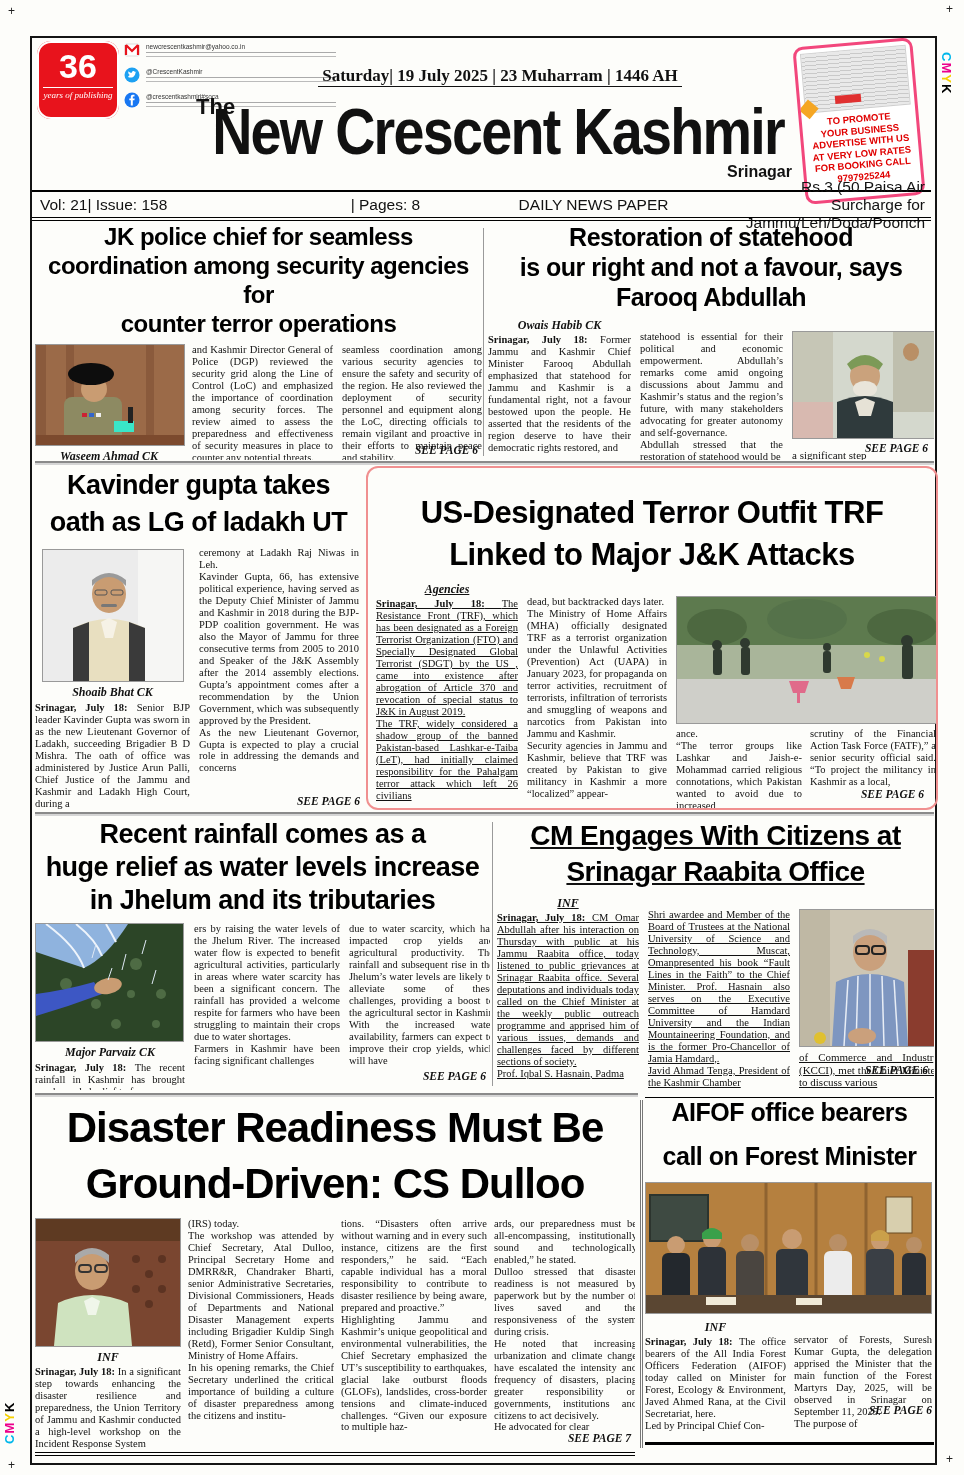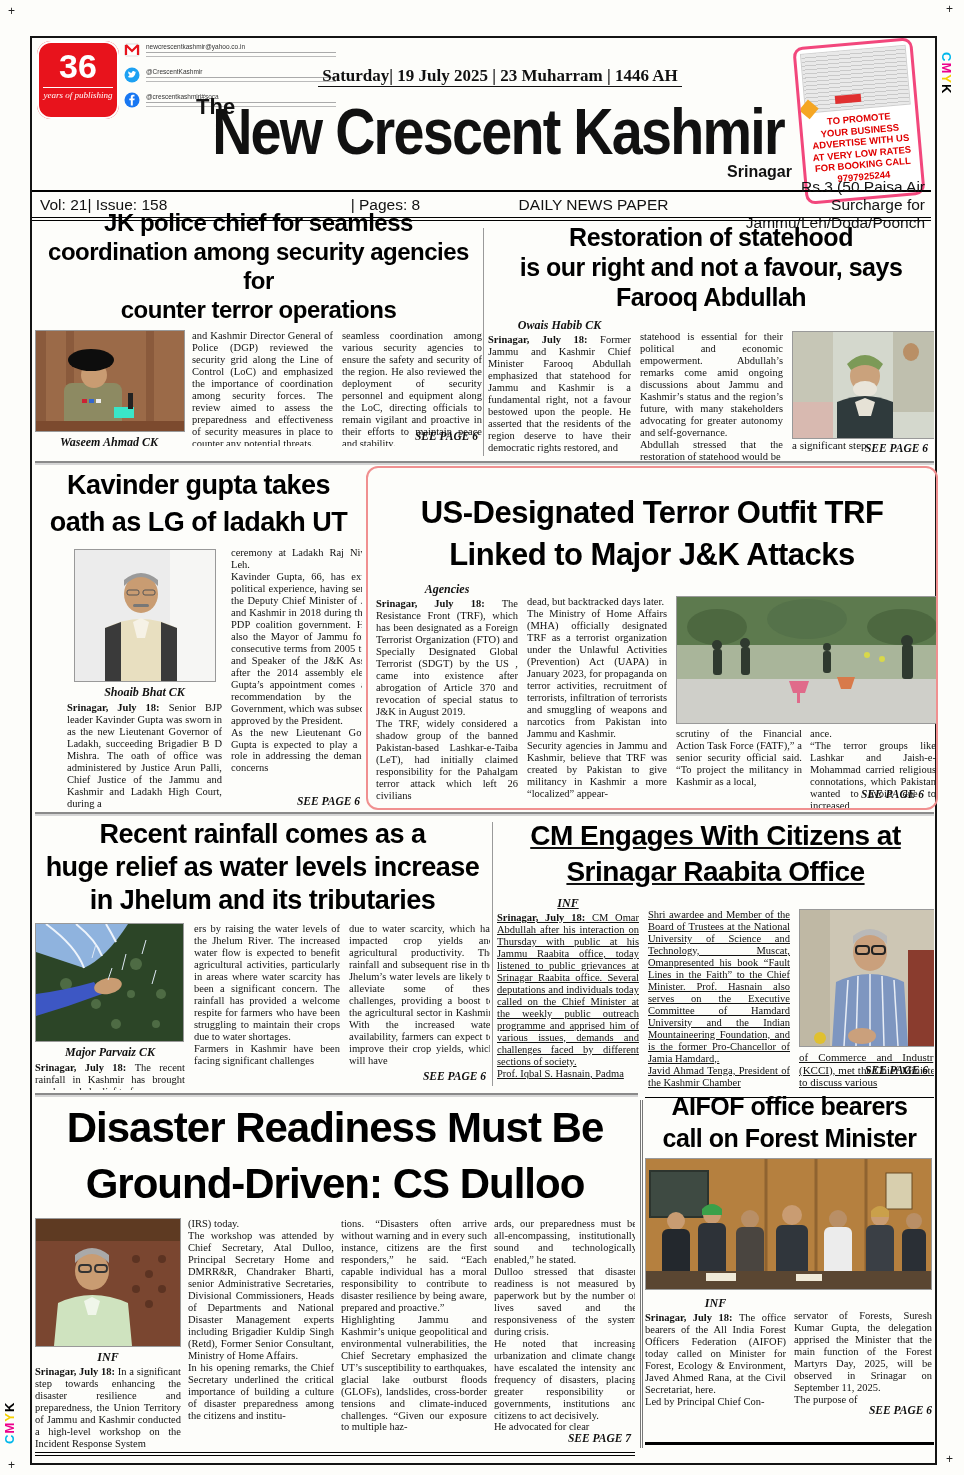--- a/index.html
+++ b/index.html
@@ -131,21 +131,21 @@
   <div class="cmyk-r"><span class="c-c">C</span><span class="c-m">M</span><span class="c-y">Y</span><span class="c-k">K</span></div>
   <div class="cmyk-l"><span class="c-c">C</span><span class="c-m">M</span><span class="c-y">Y</span><span class="c-k">K</span></div>
 
   <div class="infobar">
     <span class="f1">Vol: 21| Issue: 158</span>
     <span class="f2">| Pages: 8</span>
     <span class="f3">DAILY  NEWS PAPER</span>
     <span class="f4">Rs.3 (50 Paisa Air Surcharge for Jammu/Leh/Doda/Poonch</span>
   </div>
 
-  <section style="left:35px;top:208px;width:447px;height:238px;">
+  <section style="left:35px;top:222px;width:447px;height:238px;">
     <h2 class="hl" style="font-size:24px;line-height:29px;">JK police chief for seamless
 coordination among security agencies for
 counter terror operations</h2>
     <div class="cols">
       <div class="col" style="width:148px;">
         <svg class="photo" width="148" height="100" viewBox="0 0 148 100">
           <rect width="148" height="100" fill="#9b6a48"></rect>
           <rect x="0" width="10" height="100" fill="#8a5a3c"></rect>
             <rect x="30" width="8" height="100" fill="#8a5a3c"></rect>
             <rect x="110" width="8" height="100" fill="#8a5a3c"></rect>
@@ -188,33 +188,33 @@
           <rect x="0" y="0" width="40" height="70" fill="#c6c6b6"></rect>
             <rect x="100" y="0" width="43" height="80" fill="#bfbfae"></rect>
           <ellipse cx="118" cy="20" rx="8" ry="9" fill="#b98f66"></ellipse>
           <rect x="0" y="70" width="40" height="36" fill="#d8b9b0"></rect>
           <ellipse cx="72" cy="44" rx="15" ry="16" fill="#caa27c"></ellipse>
           <path d="M54 32 Q72 14 90 32 L86 38 Q72 28 58 38 Z" fill="#7c9a57"></path>
           <ellipse cx="72" cy="57" rx="12" ry="8" fill="#e9e5da"></ellipse>
           <path d="M44 70 Q72 58 100 70 L100 106 L44 106 Z" fill="#2f3a3c"></path>
           <path d="M62 70 L72 66 L82 70 L78 84 L66 84 Z" fill="#e6e2d6"></path>
         </svg>
-        <div class="capline" style="margin-top:0;">a significant step</div>
+        <div class="capline" style="margin-top:10px;">a significant step</div>
       </div>
     </div>
     <span class="see" style="right:6px;bottom:6px;">SEE PAGE 6</span>
   </section>
 
   <div class="hdiv" style="left:35px;top:461px;width:899px;"></div>
 
   <section style="left:35px;top:467px;width:327px;height:342px;">
     <h2 class="hl" style="font-size:27px;line-height:37px;">Kavinder gupta takes
 oath as LG of ladakh UT</h2>
     <div class="cols">
-      <div class="col" style="width:155px;margin-left:32px;">
+      <div class="col" style="width:155px;">
         <svg class="photo" style="margin:2px auto 0;" width="140" height="131" viewBox="0 0 140 131">
           <rect width="140" height="131" fill="#ececec"></rect>
           <rect x="95" width="45" height="131" fill="#f6f6f4"></rect>
           <ellipse cx="66" cy="44" rx="17" ry="19" fill="#c99c72"></ellipse>
           <path d="M49 36 Q66 18 83 36 L83 30 Q66 16 49 30 Z" fill="#9a9a9a"></path>
           <rect x="52" y="40" width="12" height="5" rx="2" fill="none" stroke="#555"></rect>
             <rect x="68" y="40" width="12" height="5" rx="2" fill="none" stroke="#555"></rect>
           <rect x="58" y="54" width="16" height="3" rx="1.5" fill="#777"></rect>
           <path d="M30 78 Q66 60 102 78 L102 131 L30 131 Z" fill="#e8dfc0"></path>
           <path d="M30 78 L46 72 L46 131 L30 131 Z" fill="#3a3a3a"></path>
@@ -228,21 +228,21 @@
 Kavinder Gupta, 66, has extensive political experience, having served as the Deputy Chief Minister of Jammu and Kashmir in 2018 during the BJP-PDP coalition government. He was also the Mayor of Jammu for three consecutive terms from 2005 to 2010 and Speaker of the J&amp;K Assembly after the 2014 assembly elections. Gupta’s appointment comes after a recommendation by the Union Government, which was subsequently approved by the President.
 As the new Lieutenant Governor, Gupta is expected to play a crucial role in addressing the demands and concerns</div>
     </div>
     <span class="see" style="right:2px;bottom:2px;">SEE PAGE 6</span>
   </section>
 
   <section class="trfbox" style="left:366px;top:466px;width:552px;height:332px;">
     <h2 class="hl" style="font-size:31px;line-height:42px;margin-top:20px;">US-Designated Terror Outfit TRF
 Linked to Major J&amp;K Attacks</h2>
     <div class="cols">
-      <div class="col" style="width:142px;">
+      <div class="col" style="width:142px;text-decoration:underline;">
         <div class="byline">Agencies</div>
         <div class="bt"><span class="lead">Srinagar, July 18:</span><span>The Resistance Front (TRF), which has been designated as a Foreign Terrorist Organization (FTO) and Specially Designated Global Terrorist (SDGT) by the US , came into existence after abrogation of Article 370 and revocation of special status to J&amp;K in August 2019.
 The TRF, widely considered a shadow group of the banned Pakistan-based Lashkar-e-Taiba (LeT), had initially claimed responsibility for the Pahalgam terror attack which left 26 civilians</span></div>
       </div>
       <div class="col bt" style="width:140px;margin-top:14px;">dead, but backtracked days later.
 The Ministry of Home Affairs (MHA) officially designated TRF as a terrorist organization under the Unlawful Activities (Prevention) Act (UAPA) in January 2023, for propaganda on terror activities, recruitment of terrorists, infiltration of terrorists and smuggling of weapons and narcotics from Pakistan into Jammu and Kashmir.
 Security agencies in Jammu and Kashmir, believe that TRF was created by Pakistan to give militancy in Kashmir a more “localized” appear-</div>
       <div class="col" style="width:262px;">
         <svg class="photo" style="margin-top:14px;" width="260" height="126" viewBox="0 0 260 126">
           <rect width="260" height="126" fill="#cfcfc9"></rect>
@@ -261,23 +261,23 @@
               <circle cx="40" cy="48" r="5"></circle>
             <rect x="64" y="50" width="9" height="28" rx="3"></rect>
               <circle cx="68" cy="46" r="5"></circle>
             <rect x="225" y="48" width="11" height="34" rx="3"></rect>
               <circle cx="230" cy="44" r="6"></circle>
             <rect x="146" y="54" width="8" height="22" rx="3"></rect>
               <circle cx="150" cy="50" r="4"></circle>
           </g>
         </svg>
         <div class="cols" style="margin-top:4px;gap:8px;">
-          <div class="col bt" style="width:126px;">scrutiny of the Financial Action Task Force (FATF),” a senior security official said. “To project the militancy in Kashmir as a local,</div>
           <div class="col bt" style="width:126px;">ance.
 “The terror groups like Lashkar and Jaish-e-Mohammad carried religious connotations, which Pakistan wanted to avoid due to increased</div>
+          <div class="col bt" style="width:126px;">scrutiny of the Financial Action Task Force (FATF),” a senior security official said. “To project the militancy in Kashmir as a local,</div>
         </div>
       </div>
     </div>
     <span class="see" style="right:12px;bottom:8px;">SEE PAGE 6</span>
   </section>
 
   <div class="hdiv" style="left:35px;top:812px;width:899px;"></div>
 
   <section style="left:35px;top:818px;width:455px;height:272px;">
     <h2 class="hl" style="font-size:27px;line-height:33px;">Recent rainfall comes as a
@@ -395,21 +395,21 @@
       <div class="col bt" style="width:143px;">ards, our preparedness must be all-encompassing, institutionally sound and technologically enabled,” he stated.
 Dulloo stressed that disaster readiness is not measured by paperwork but by the number of lives saved and the responsiveness of the system during crisis.
 He noted that increasing urbanization and climate change have escalated the intensity and frequency of disasters, placing greater responsibility on governments, institutions and citizens to act decisively.
 He advocated for clear</div>
     </div>
     <span class="see" style="right:4px;bottom:6px;">SEE PAGE 7</span>
   </section>
   <div class="blkline" style="left:35px;top:1452px;width:600px;"></div>
 
   <section style="left:645px;top:1090px;width:289px;height:350px;">
-    <h2 class="hl" style="font-size:25px;line-height:32px;text-align:center;">AIFOF office bearers
+    <h2 class="hl" style="font-size:25px;line-height:44px;text-align:center;">AIFOF office bearers
 call on Forest Minister</h2>
     <svg class="photo" style="margin-top:4px;" width="285" height="130" viewBox="0 0 285 130">
       <rect width="285" height="130" fill="#b5803f"></rect>
       <g stroke="#8f6330" stroke-width="3">
           <line x1="120" y1="0" x2="120" y2="130"></line>
           <line x1="170" y1="0" x2="170" y2="130"></line>
           <line x1="220" y1="0" x2="220" y2="130"></line>
         </g>
       <rect x="4" y="12" width="58" height="46" fill="#3e4a42" stroke="#2c342e" stroke-width="2"></rect>
       <rect x="240" y="14" width="26" height="36" fill="#d8cfae" stroke="#6b4a22"></rect>

